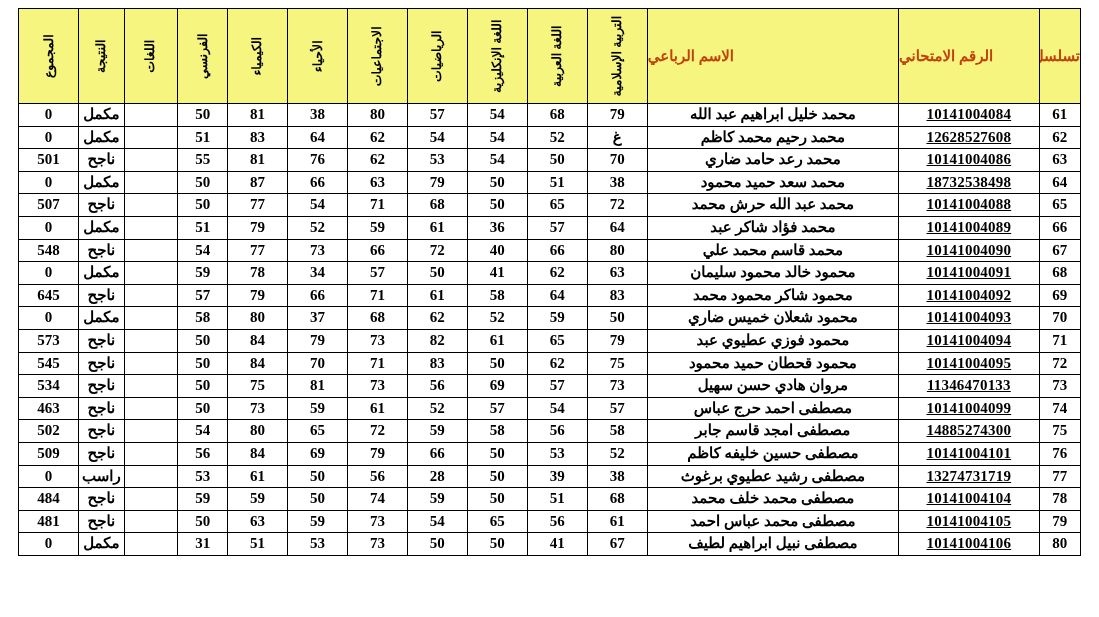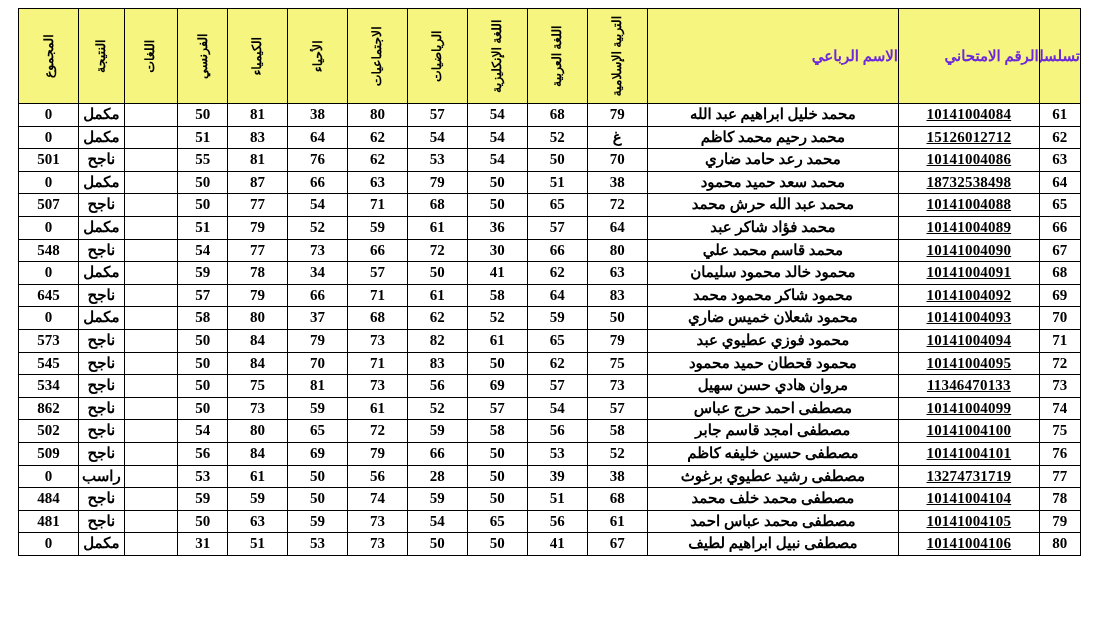--- a/index.html
+++ b/index.html
@@ -51,23 +51,23 @@
     background: #f5f57f;
     border: 1px solid #000000;
     height: 94px;
     padding: 0;
   }
 
   .hdr-flat {
     font-family: "Liberation Serif", "DejaVu Serif", serif;
     font-size: 15px;
     font-weight: bold;
-    color: #6d28d9;
+    color: #c2410c;
     line-height: 1.1;
-    text-align: right;
+    text-align: left;
     white-space: nowrap;
   }
 
   .hdr-rot-wrap {
     height: 94px;
     display: flex;
     align-items: center;
     justify-content: center;
   }
 
@@ -208,21 +208,21 @@
           <td class="c-grade">80</td>
           <td class="c-grade">38</td>
           <td class="c-grade">81</td>
           <td class="c-grade">50</td>
           <td class="c-lang"></td>
           <td class="c-result">مكمل</td>
           <td class="c-total">0</td>
         </tr>
         <tr>
           <td class="c-seq">62</td>
-          <td class="c-examno">15126012712</td>
+          <td class="c-examno">12628527608</td>
           <td class="c-name">محمد رحيم محمد كاظم</td>
           <td class="c-grade">غ</td>
           <td class="c-grade">52</td>
           <td class="c-grade">54</td>
           <td class="c-grade">54</td>
           <td class="c-grade">62</td>
           <td class="c-grade">64</td>
           <td class="c-grade">83</td>
           <td class="c-grade">51</td>
           <td class="c-lang"></td>
@@ -292,21 +292,21 @@
           <td class="c-lang"></td>
           <td class="c-result">مكمل</td>
           <td class="c-total">0</td>
         </tr>
         <tr>
           <td class="c-seq">67</td>
           <td class="c-examno">10141004090</td>
           <td class="c-name">محمد قاسم محمد علي</td>
           <td class="c-grade">80</td>
           <td class="c-grade">66</td>
-          <td class="c-grade">30</td>
+          <td class="c-grade">40</td>
           <td class="c-grade">72</td>
           <td class="c-grade">66</td>
           <td class="c-grade">73</td>
           <td class="c-grade">77</td>
           <td class="c-grade">54</td>
           <td class="c-lang"></td>
           <td class="c-result">ناجح</td>
           <td class="c-total">548</td>
         </tr>
         <tr>
@@ -412,25 +412,25 @@
           <td class="c-grade">57</td>
           <td class="c-grade">54</td>
           <td class="c-grade">57</td>
           <td class="c-grade">52</td>
           <td class="c-grade">61</td>
           <td class="c-grade">59</td>
           <td class="c-grade">73</td>
           <td class="c-grade">50</td>
           <td class="c-lang"></td>
           <td class="c-result">ناجح</td>
-          <td class="c-total">862</td>
+          <td class="c-total">463</td>
         </tr>
         <tr>
           <td class="c-seq">75</td>
-          <td class="c-examno">10141004100</td>
+          <td class="c-examno">14885274300</td>
           <td class="c-name">مصطفى امجد قاسم جابر</td>
           <td class="c-grade">58</td>
           <td class="c-grade">56</td>
           <td class="c-grade">58</td>
           <td class="c-grade">59</td>
           <td class="c-grade">72</td>
           <td class="c-grade">65</td>
           <td class="c-grade">80</td>
           <td class="c-grade">54</td>
           <td class="c-lang"></td>

